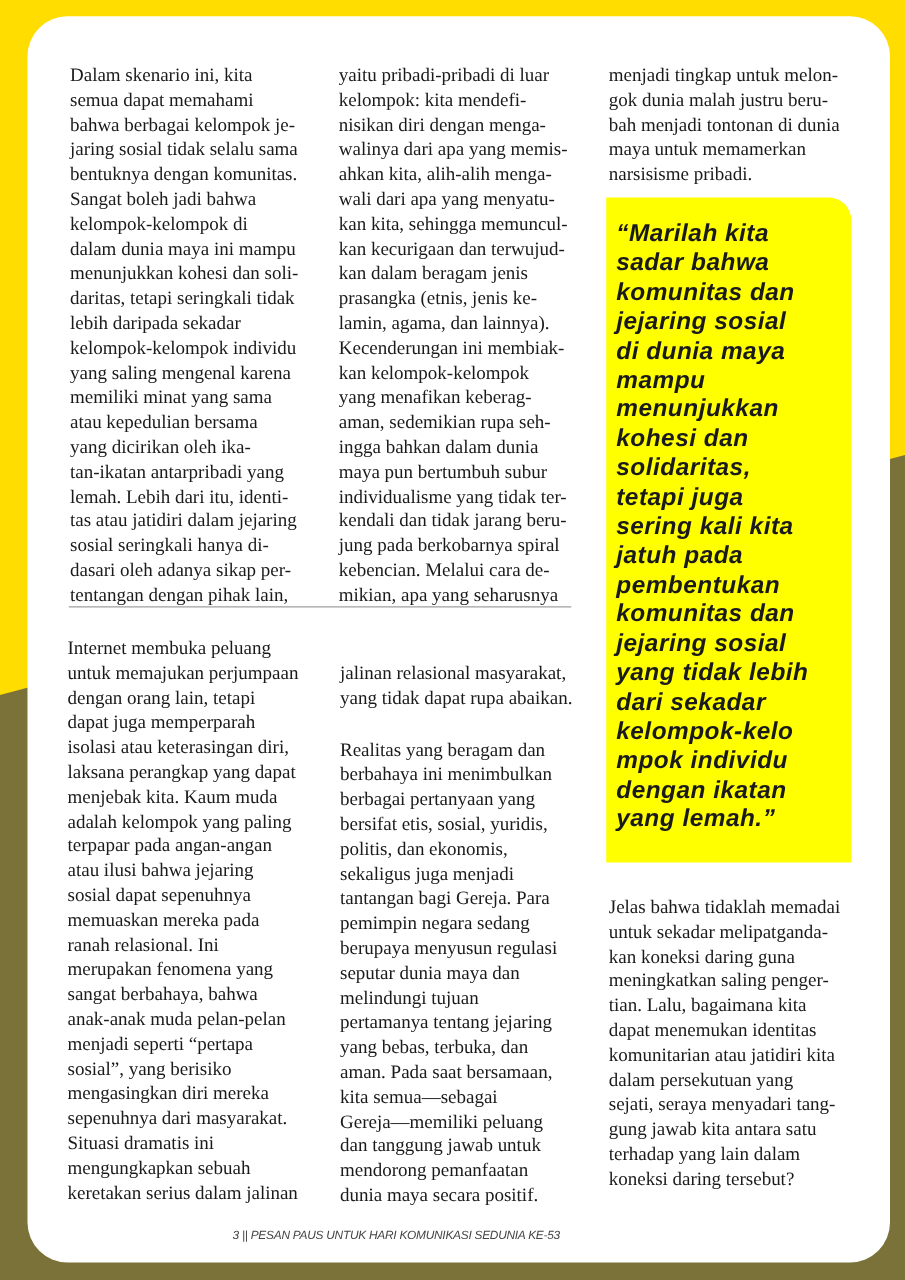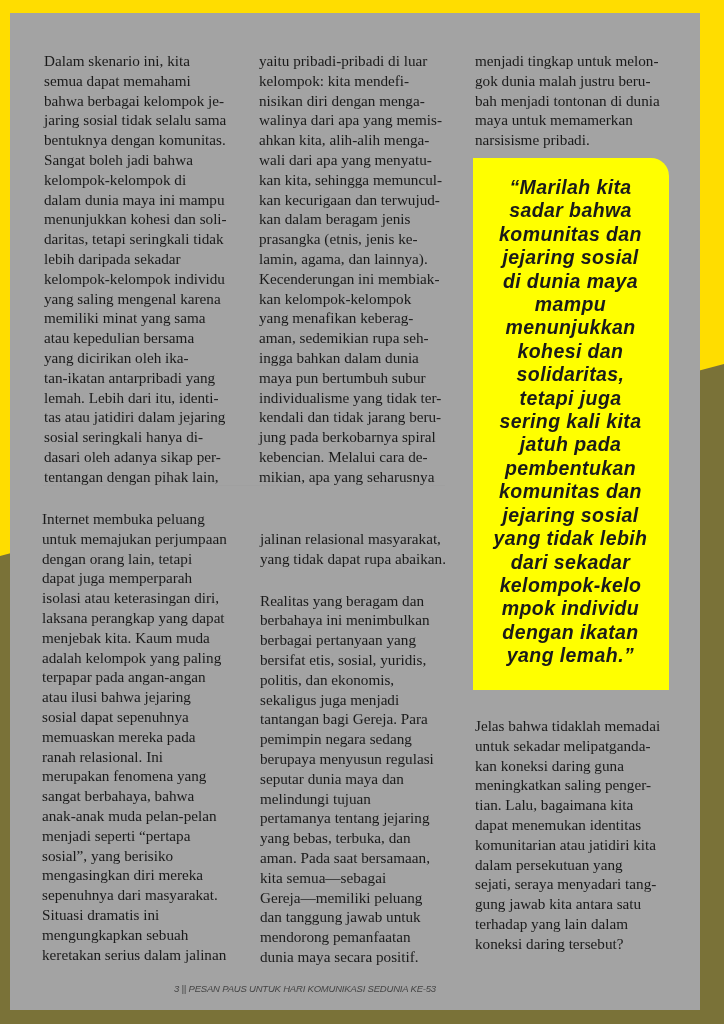--- a/index.html
+++ b/index.html
@@ -16,25 +16,26 @@
     }
     .bg-yellow {
       position: absolute;
       left: 0; top: 0;
       width: 724px; height: 1024px;
       background: #ffdd00;
       clip-path: polygon(0 0, 724px 0, 724px 364px, 0 556px);
     }
     .page {
       position: absolute;
-      left: 10px;
+      left: 22px;
       top: 13px;
       width: 690px;
       height: 997px;
-      background: #a3a3a3;
+      background: #ffffff;
+      border-radius: 32px;
     }
     .col {
       position: absolute;
       font-size: 15.2px;
       line-height: 19.8px;
       color: #1a1a1a;
     }
     .col p {
       margin: 0;
       white-space: pre-line;
@@ -65,21 +66,21 @@
       box-sizing: border-box;
       padding: 18px 9px 0 8px;
     }
     .quote-text {
       font-family: "Liberation Sans", sans-serif;
       font-weight: bold;
       font-style: italic;
       font-size: 19.5px;
       line-height: 23.4px;
       letter-spacing: 0.4px;
-      text-align: center;
+      text-align: left;
       color: #1a1a1a;
       white-space: pre-line;
       margin: 0;
     }
     .footer {
       position: absolute;
       left: 0;
       width: 590px;
       top: 970px;
       text-align: center;

